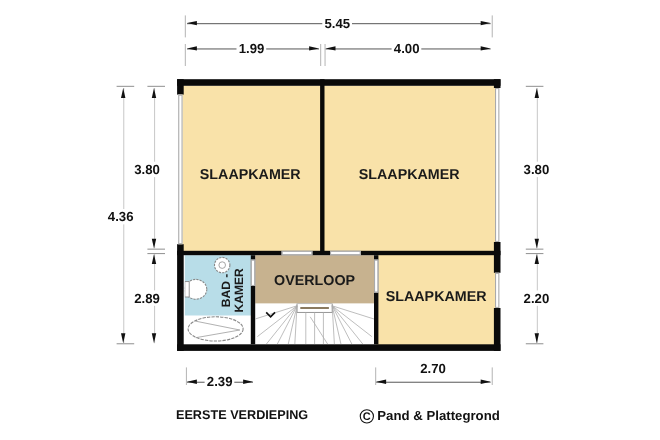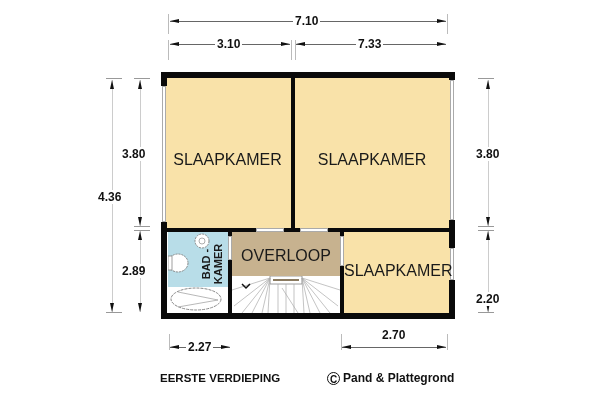--- a/index.html
+++ b/index.html
@@ -8,51 +8,51 @@
   .dimtext { position:absolute; font-weight:bold; font-size:12px; color:#111; background:#fff; padding:0 2px; line-height:14px; }
   .hline { position:absolute; height:1px; background:#666; }
   .vline { position:absolute; width:1px; background:#bbb; }
   .arrowL { position:absolute; width:0; height:0; border-top:2px solid transparent; border-bottom:2px solid transparent; border-right:9px solid #111; }
   .arrowR { position:absolute; width:0; height:0; border-top:2px solid transparent; border-bottom:2px solid transparent; border-left:9px solid #111; }
   .arrowU { position:absolute; width:0; height:0; border-left:2px solid transparent; border-right:2px solid transparent; border-bottom:9px solid #111; }
   .arrowD { position:absolute; width:0; height:0; border-left:2px solid transparent; border-right:2px solid transparent; border-top:9px solid #111; }
   .tick { position:absolute; height:1px; width:16px; background:#999; }
   .wall { position:absolute; background:#0a0a0a; }
   .room { position:absolute; }
-  .label { position:absolute; font-weight:normal; font-size:16px; color:#1a1a1a; text-align:center; }
+  .label { position:absolute; font-weight:bold; font-size:13px; color:#1a1a1a; text-align:center; }
   .win { position:absolute; background:#fff; border:1px solid #aaa; box-sizing:border-box; }
   .footer { position:absolute; font-weight:bold; font-size:11.5px; color:#111; }
 </style>
 </head>
 <body>
 
 <div>
   <div class="vline" style="left:168px;top:14px;height:20px;"></div>
   <div class="vline" style="left:447px;top:14px;height:20px;"></div>
   <div class="hline" style="left:170px;top:21px;width:276px;"></div>
   <div class="arrowL" style="left:170px;top:19px;"></div>
   <div class="arrowR" style="left:437px;top:19px;"></div>
-  <div class="dimtext" style="left:293px;top:14px;">7.10</div>
+  <div class="dimtext" style="left:293px;top:14px;">5.45</div>
 </div>
 
 <div>
   <div class="vline" style="left:168px;top:40px;height:20px;"></div>
   <div class="vline" style="left:291px;top:40px;height:20px;"></div>
   <div class="hline" style="left:170px;top:44px;width:120px;"></div>
   <div class="arrowL" style="left:170px;top:42px;"></div>
   <div class="arrowR" style="left:281px;top:42px;"></div>
-  <div class="dimtext" style="left:215px;top:37px;">3.10</div>
+  <div class="dimtext" style="left:215px;top:37px;">1.99</div>
 </div>
 
 <div>
   <div class="vline" style="left:295px;top:40px;height:20px;"></div>
   <div class="hline" style="left:296px;top:44px;width:150px;"></div>
   <div class="arrowL" style="left:296px;top:42px;"></div>
   <div class="arrowR" style="left:437px;top:42px;"></div>
-  <div class="dimtext" style="left:356px;top:37px;">7.33</div>
+  <div class="dimtext" style="left:356px;top:37px;">4.00</div>
 </div>
 
 <div>
   <div class="tick" style="left:106px;top:78px;"></div>
   <div class="tick" style="left:106px;top:312px;"></div>
   <div class="vline" style="left:112px;top:80px;height:232px;background:#ccc;"></div>
   <div class="arrowU" style="left:110px;top:80px;"></div>
   <div class="arrowD" style="left:110px;top:303px;"></div>
   <div class="dimtext" style="left:96px;top:190px;">4.36</div>
 </div>
@@ -82,21 +82,21 @@
   <div class="arrowD" style="left:486px;top:217px;"></div>
   <div class="dimtext" style="left:474px;top:147px;">3.80</div>
 </div>
 
 <div>
   <div class="tick" style="left:478px;top:230px;"></div>
   <div class="tick" style="left:478px;top:312px;"></div>
   <div class="vline" style="left:488px;top:231px;height:81px;background:#ccc;"></div>
   <div class="arrowU" style="left:486px;top:231px;"></div>
   <div class="arrowD" style="left:486px;top:303px;"></div>
-  <div class="dimtext" style="left:474px;top:264px;margin-top:28px;">2.20</div>
+  <div class="dimtext" style="left:474px;top:264px;">2.20</div>
 </div>
 
 <div>
 
   <div class="room" style="left:164px;top:78px;width:130px;height:152px;background:#f9e2a9;"></div>
   <div class="room" style="left:294px;top:78px;width:156px;height:152px;background:#f9e2a9;"></div>
   <div class="room" style="left:342px;top:230px;width:108px;height:84px;background:#f9e2a9;"></div>
   <div class="room" style="left:168px;top:232px;width:62px;height:55px;background:#b8dde8;"></div>
   <div class="room" style="left:168px;top:287px;width:62px;height:26px;background:#ffffff;"></div>
   <div class="room" style="left:232px;top:232px;width:108px;height:44px;background:#c7b28f;"></div>
@@ -166,21 +166,21 @@
       <div>KAMER</div>
     </div>
   </div>
 </div>
 
 <div>
   <div class="vline" style="left:169px;top:334px;height:16px;"></div>
   <div class="hline" style="left:170px;top:347px;width:60px;"></div>
   <div class="arrowL" style="left:170px;top:345px;"></div>
   <div class="arrowR" style="left:221px;top:345px;"></div>
-  <div class="dimtext" style="left:186px;top:340px;">2.27</div>
+  <div class="dimtext" style="left:186px;top:340px;">2.39</div>
 </div>
 
 <div>
   <div class="vline" style="left:341px;top:334px;height:16px;"></div>
   <div class="vline" style="left:447px;top:334px;height:16px;"></div>
   <div class="hline" style="left:342px;top:347px;width:104px;"></div>
   <div class="arrowL" style="left:342px;top:345px;"></div>
   <div class="arrowR" style="left:437px;top:345px;"></div>
   <div class="dimtext" style="left:380px;top:328px;">2.70</div>
 </div>

